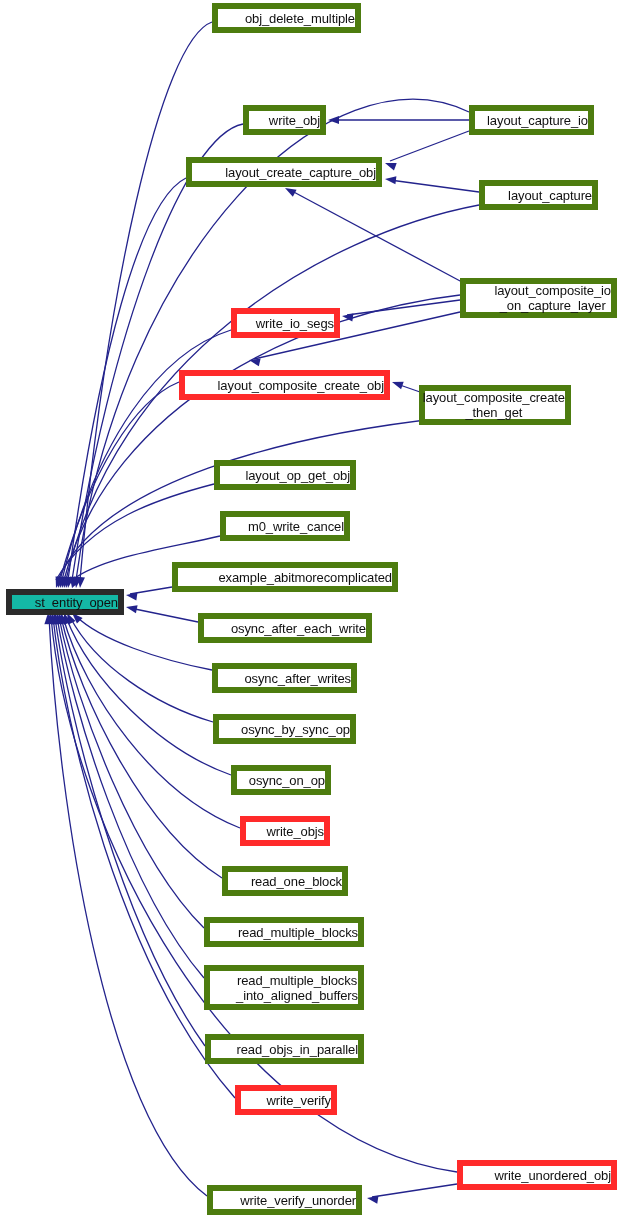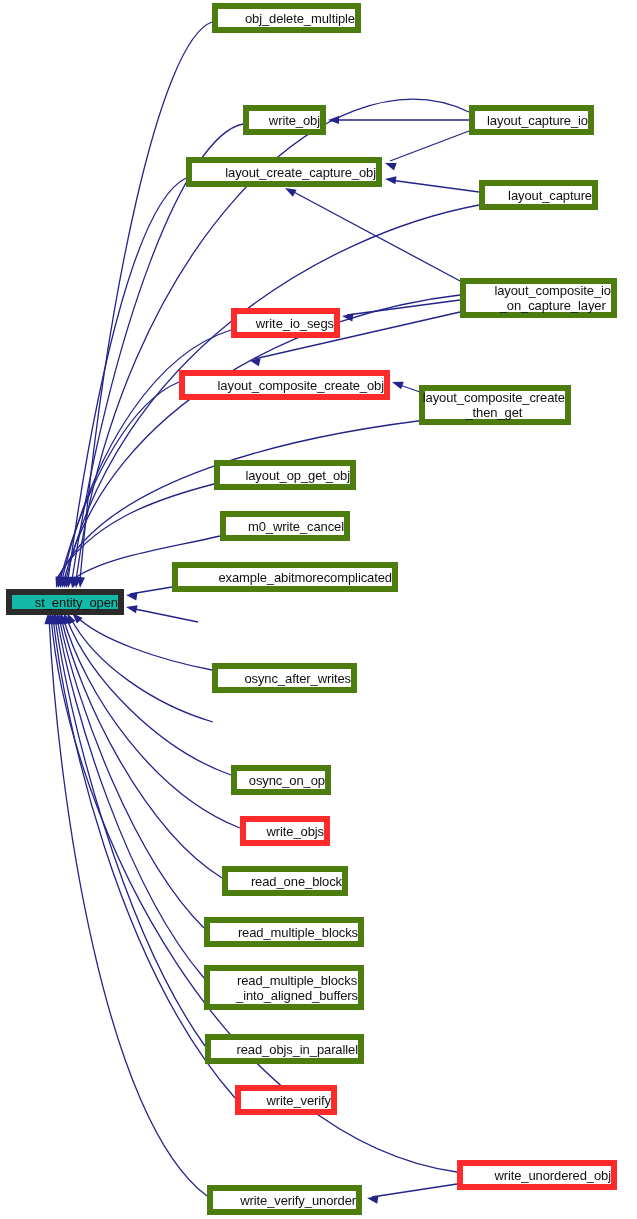--- a/index.html
+++ b/index.html
@@ -134,21 +134,23 @@
     <div class="node" style="left: 460px; top: 278px; width: 157px; height: 40px;"><span class="node-label">layout_composite_io
 _on_capture_layer</span></div>
     <div class="node red" style="left: 231px; top: 308px; width: 109px; height: 30px;"><span class="node-label">write_io_segs</span></div>
     <div class="node red" style="left: 179px; top: 370px; width: 211px; height: 30px;"><span class="node-label">layout_composite_create_obj</span></div>
     <div class="node" style="left: 419px; top: 385px; width: 152px; height: 40px;"><span class="node-label">layout_composite_create
 _then_get</span></div>
     <div class="node" style="left: 214px; top: 460px; width: 142px; height: 30px;"><span class="node-label">layout_op_get_obj</span></div>
     <div class="node" style="left: 220px; top: 511px; width: 130px; height: 30px; padding-left: 8px;"><span class="node-label">m0_write_cancel</span></div>
     <div class="node" style="left: 172px; top: 562px; width: 226px; height: 30px;"><span class="node-label">example_abitmorecomplicated</span></div>
     <div class="node current" style="left: 6px; top: 589px; width: 118px; height: 26px;"><span class="node-label">st_entity_open</span></div>
+    <div class="node" style="left: 198px; top: 613px; width: 174px; height: 30px;"><span class="node-label">osync_after_each_write</span></div>
     <div class="node" style="left: 212px; top: 663px; width: 145px; height: 30px;"><span class="node-label">osync_after_writes</span></div>
+    <div class="node" style="left: 213px; top: 714px; width: 143px; height: 30px;"><span class="node-label">osync_by_sync_op</span></div>
     <div class="node" style="left: 231px; top: 765px; width: 100px; height: 30px;"><span class="node-label">osync_on_op</span></div>
     <div class="node red" style="left: 240px; top: 816px; width: 90px; height: 30px;"><span class="node-label">write_objs</span></div>
     <div class="node" style="left: 222px; top: 866px; width: 126px; height: 30px;"><span class="node-label">read_one_block</span></div>
     <div class="node" style="left: 204px; top: 917px; width: 160px; height: 30px;"><span class="node-label">read_multiple_blocks</span></div>
     <div class="node" style="left: 204px; top: 965px; width: 160px; height: 45px;"><span class="node-label">read_multiple_blocks
 _into_aligned_buffers</span></div>
     <div class="node" style="left: 205px; top: 1034px; width: 159px; height: 30px; padding-left: 12px;"><span class="node-label">read_objs_in_parallel</span></div>
     <div class="node red" style="left: 235px; top: 1085px; width: 102px; height: 30px;"><span class="node-label">write_verify</span></div>
     <div class="node red" style="left: 457px; top: 1160px; width: 160px; height: 30px;"><span class="node-label">write_unordered_obj</span></div>
     <div class="node" style="left: 207px; top: 1185px; width: 155px; height: 30px;"><span class="node-label">write_verify_unorder</span></div>

